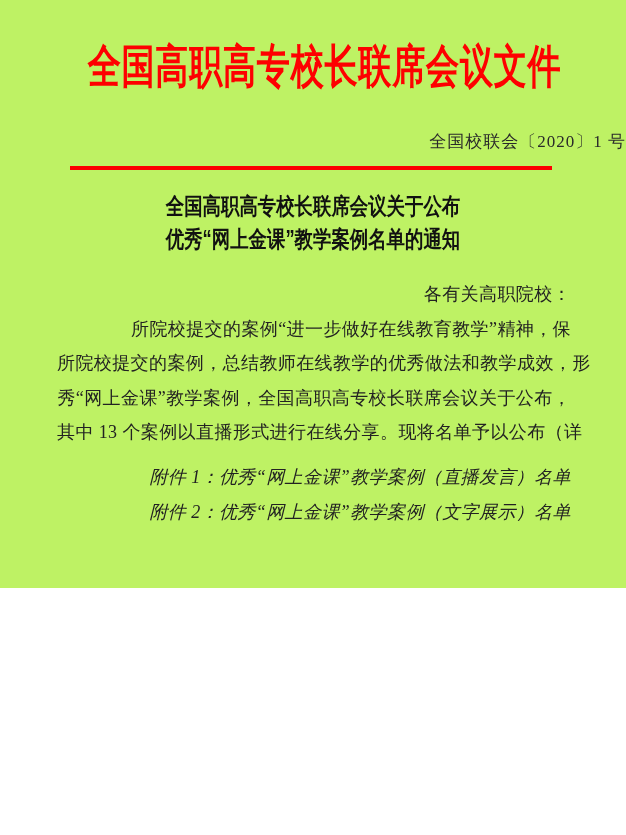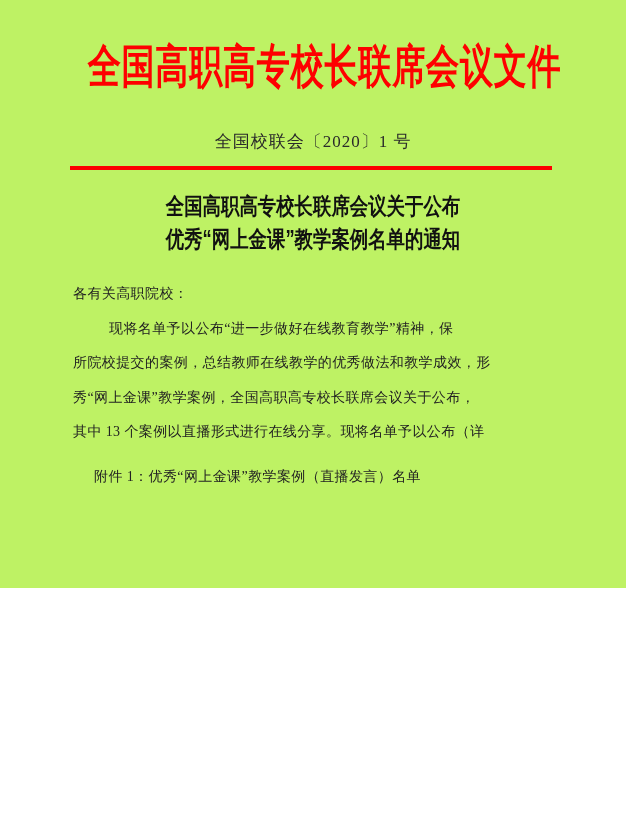--- a/index.html
+++ b/index.html
@@ -18,21 +18,21 @@
     font-weight:bold;
     font-size:46px;line-height:52px;
     color:var(--header-red,#fe0000);
     white-space:nowrap;
     transform:scaleX(0.72);
     transform-origin:50% 50%;
     letter-spacing:1px;
   }
   .doc-number{
     position:absolute;top:131px;left:0;width:626px;
-    text-align:center;
+    text-align:right;
     font-size:17px;line-height:22px;
     color:#2a2a2a;
     letter-spacing:1px;
   }
   .red-divider{
     position:absolute;top:166px;left:70px;
     width:482px;height:4px;
     background:var(--header-red,#fe0000);
   }
   .doc-title{
@@ -40,29 +40,30 @@
     text-align:center;
     font-family:"Liberation Sans", sans-serif;
     font-weight:bold;
     font-size:23px;line-height:33px;
     color:#111;
     transform:scaleX(0.80);
     transform-origin:50% 0;
     white-space:nowrap;
   }
   .body-block{
-    position:absolute;top:277px;left:73px;
+    position:absolute;top:277px;left:57px;
     width:514px;
-    font-size:14px;line-height:34.6px;
+    font-size:18px;line-height:34.6px;
     letter-spacing:0.4px;
     color:#222;
+    text-align:right;
   }
   .body-line{white-space:nowrap;}
   .indent-2{padding-left:36px;}
-  .attachment{padding-left:21px;white-space:nowrap;}
+  .attachment{padding-left:21px;white-space:nowrap;font-style:italic;}
   .attach-gap{margin-top:10px;}
   .signature-block{
     position:absolute;top:703px;left:0;width:577px;
     text-align:right;
     font-size:18px;line-height:36px;
     letter-spacing:0.5px;
     color:#222;
   }
   .signature-date{padding-right:10px;}
   .seal{
@@ -93,25 +94,26 @@
 
   <div class="red-divider"></div>
 
   <div class="doc-title">
     <div>全国高职高专校长联席会议关于公布</div>
     <div>优秀“网上金课”教学案例名单的通知</div>
   </div>
 
   <div class="body-block">
     <div class="body-line">各有关高职院校：</div>
-    <div class="body-line indent-2">现将名单予以公布“进一步做好在线教育教学”精神，保</div>
+    <div class="body-line indent-2">所院校提交的案例“进一步做好在线教育教学”精神，保</div>
     <div class="body-line">所院校提交的案例，总结教师在线教学的优秀做法和教学成效，形</div>
     <div class="body-line">秀“网上金课”教学案例，全国高职高专校长联席会议关于公布，</div>
     <div class="body-line">其中 13 个案例以直播形式进行在线分享。现将名单予以公布（详</div>
     <div class="attachment attach-gap">附件 1：优秀“网上金课”教学案例（直播发言）名单</div>
+    <div class="attachment">附件 2：优秀“网上金课”教学案例（文字展示）名单</div>
   </div>
 
   <div class="signature-block">
     <div>全国高职高专校长联席会议</div>
     <div class="signature-date">2026 年 5 月 18 日</div>
   </div>
 
   <svg class="seal" viewBox="0 0 160 160" aria-hidden="true">
     <defs>
       <path id="sealArc" d="M 35.8,96.1 A 47,47 0 1 1 124.2,96.1" fill="none"></path>

